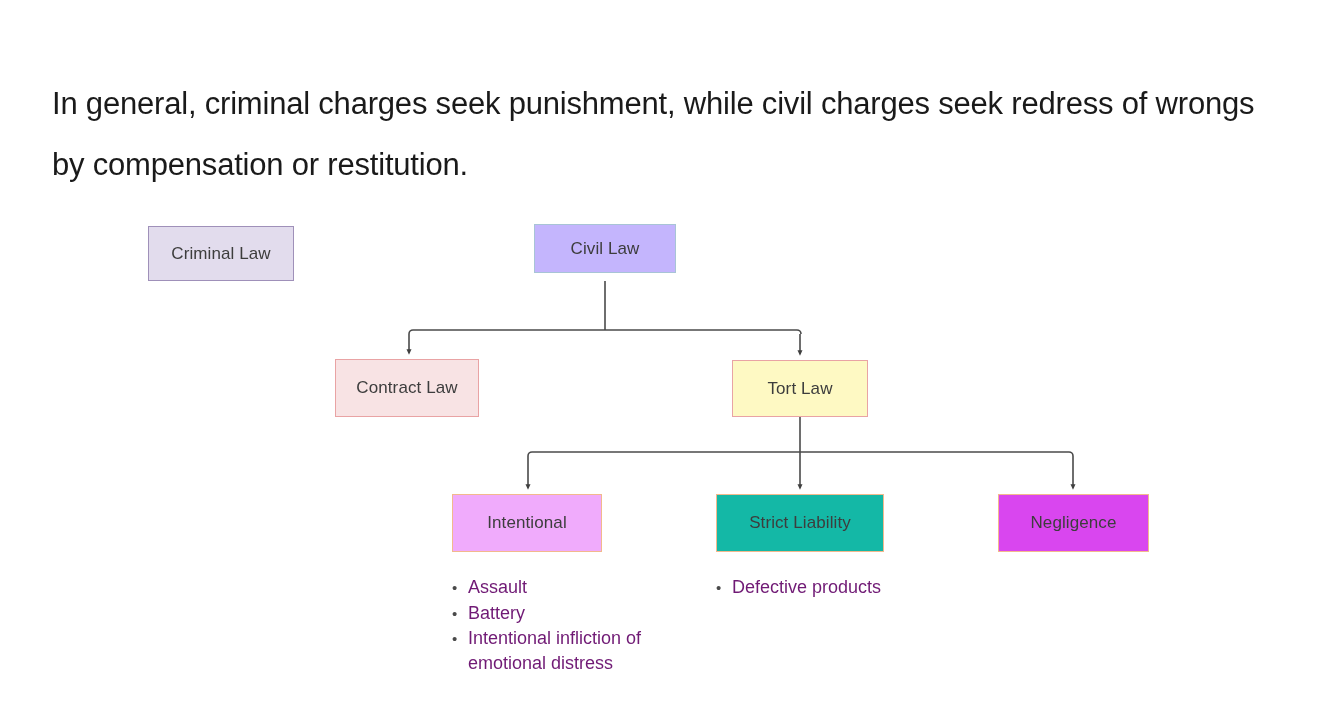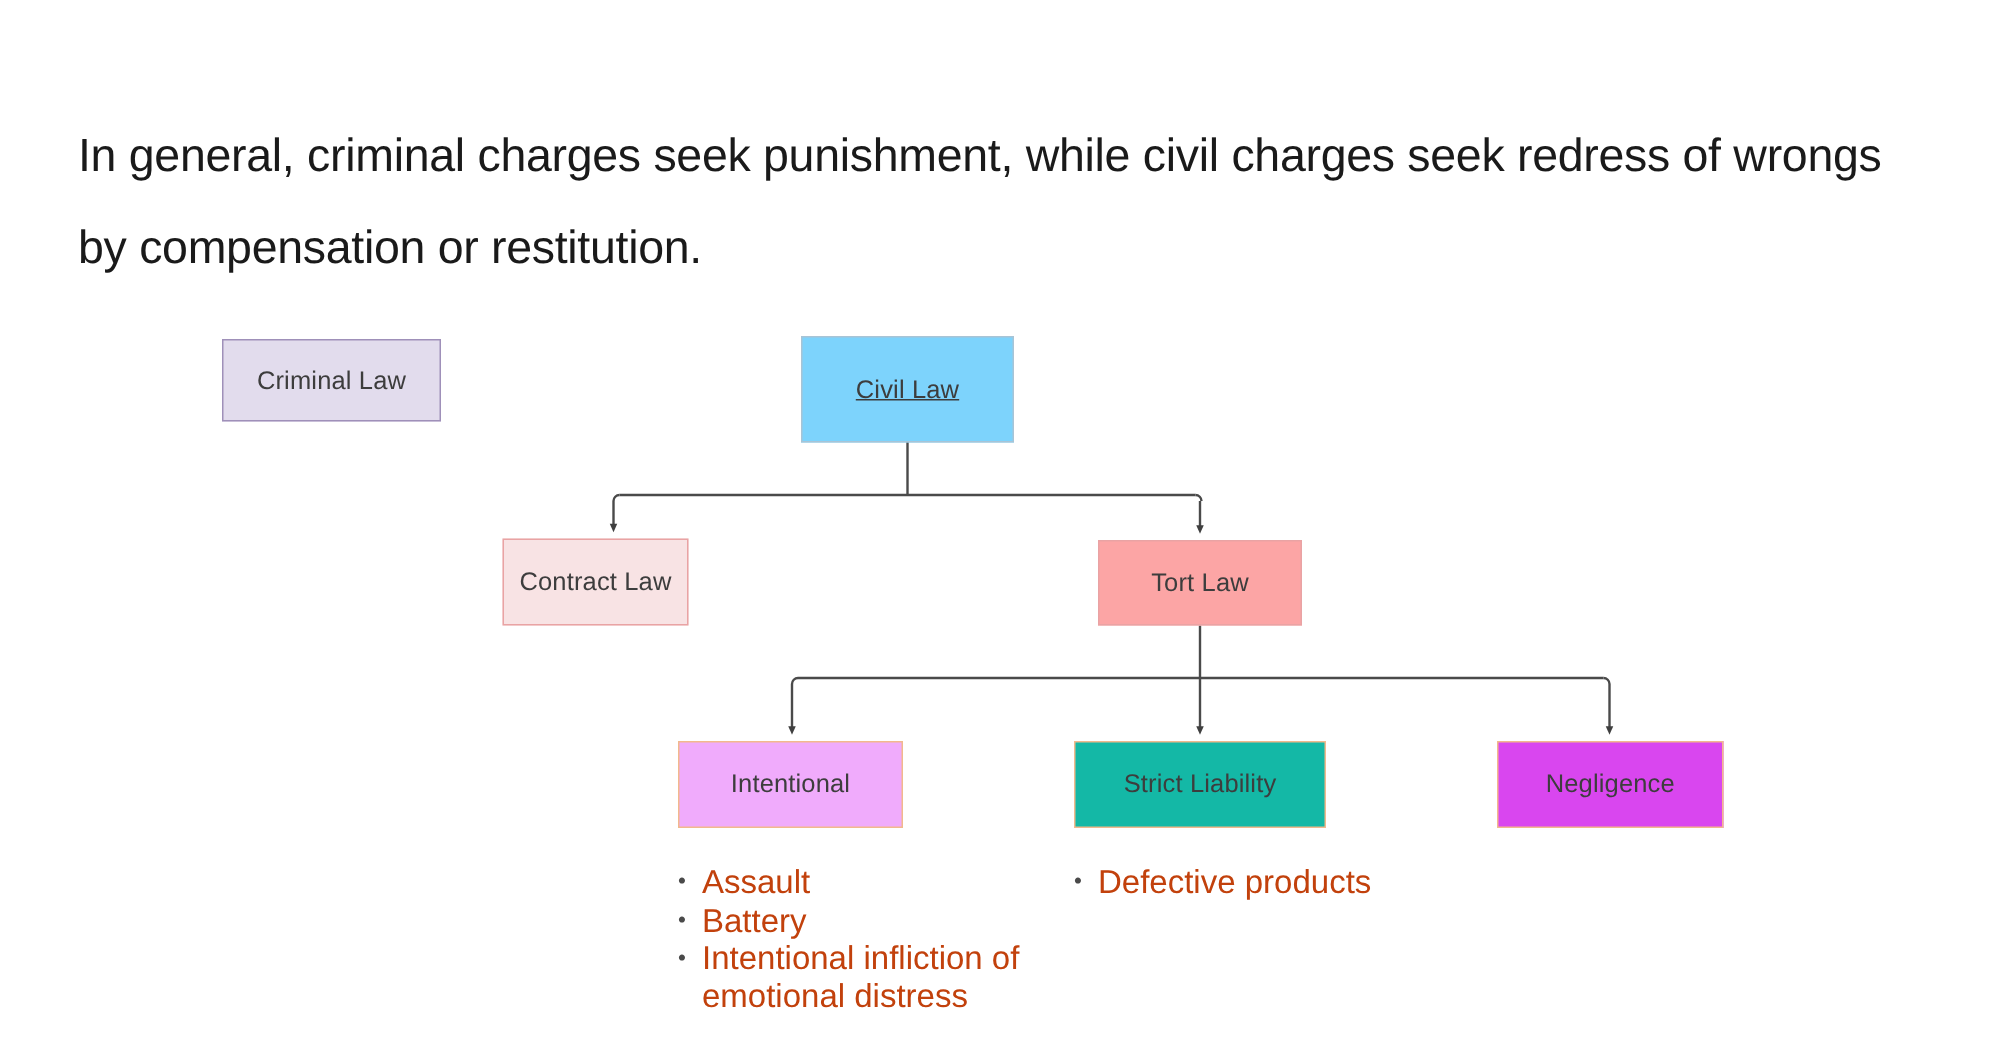--- a/index.html
+++ b/index.html
@@ -60,50 +60,50 @@
     letter-spacing: 0.1px;
     text-align: center;
     border-width: 1.4px;
     border-style: solid;
   }
   .node.criminal {
     left: 126px;  top: 226px;  width: 146px; height: 55px;
     background: #e2dced;  border-color: #9f90b9;
   }
   .node.civil {
-    left: 512px;  top: 224px;  width: 142px; height: 71px;
-    background: #7dd3fc;  border-color: #a8c4d6; text-decoration: underline;
+    left: 512px;  top: 224px;  width: 142px; height: 49px;
+    background: #c4b5fd;  border-color: #a8c4d6;
   }
   .node.contract {
-    left: 313px;  top: 359px;  width: 124px; height: 58px;
+    left: 313px;  top: 359px;  width: 144px; height: 58px;
     background: #f8e3e4;  border-color: #e9a3a4;
   }
   .node.tort {
     left: 710px;  top: 360px;  width: 136px; height: 57px;
-    background: #fca5a5;  border-color: #e9a3a4;
+    background: #fef9c3;  border-color: #e9a3a4;
   }
   .node.intentional {
     left: 430px;  top: 494px;  width: 150px; height: 58px;
     background: #f0abfc;  border-color: #f2b98d;
   }
   .node.strict {
     left: 694px;  top: 494px;  width: 168px; height: 58px;
     background: #14b8a6;  border-color: #f2b98d;
   }
   .node.negligence {
     left: 976px;  top: 494px;  width: 151px; height: 58px;
     background: #d946ef;  border-color: #f2b98d;
   }
 
   
   .bullets {
     position: absolute;
-    font-size: 22px;
+    font-size: 18px;
     line-height: 25px;
-    color: #c2410c;
+    color: #701a75;
     list-style: none;
     margin: 0;
     padding: 0;
   }
   .bullets li {
     position: relative;
     padding-left: 16px;
     margin: 0 0 0.5px 0;
   }
   .bullets li::before {

